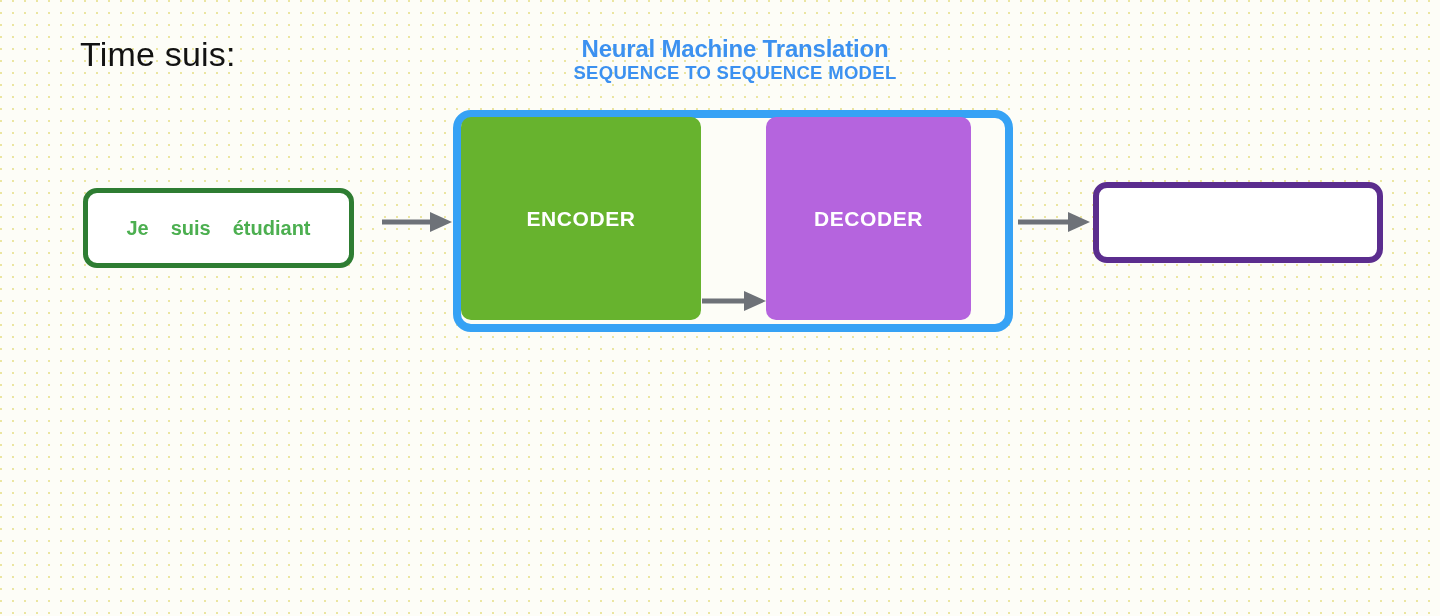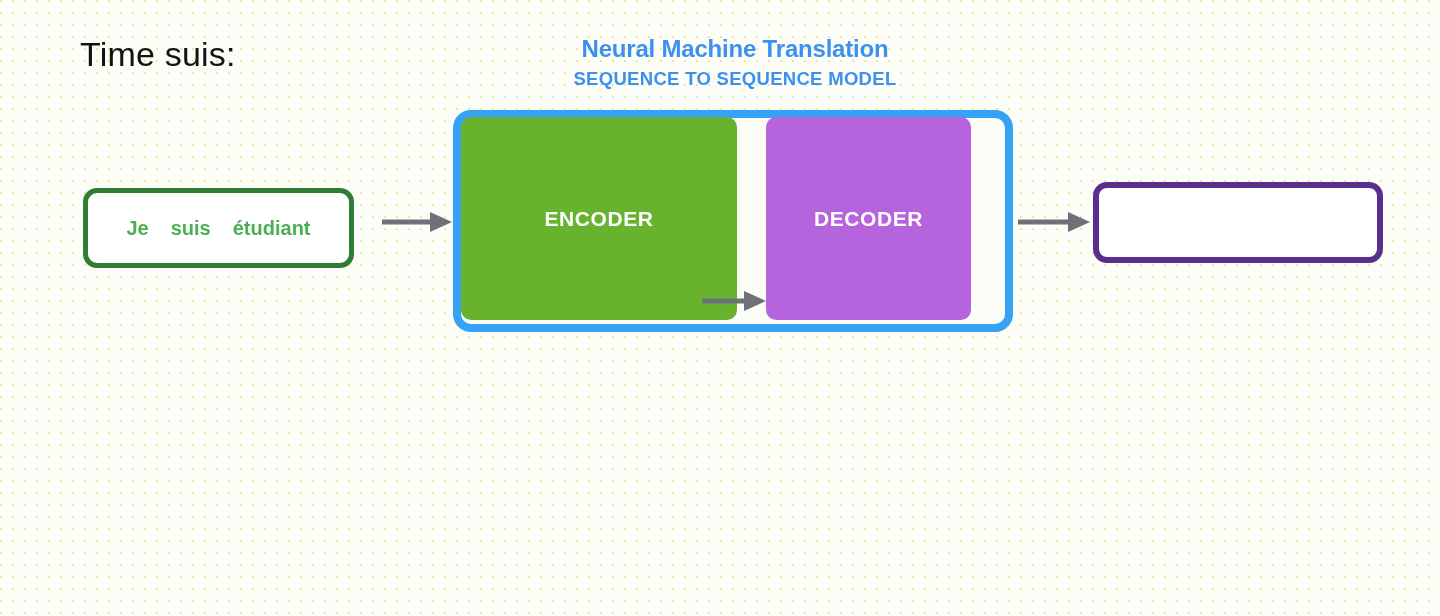--- a/index.html
+++ b/index.html
@@ -48,21 +48,20 @@
     color: #3C91F0;
     line-height: 1.1;
     letter-spacing: -0.2px;
     white-space: nowrap;
   }
   #subtitle {
     font-size: 18.5px;
     font-weight: bold;
     color: #3C91F0;
     letter-spacing: 0.3px;
-    margin-top: 6px;
     white-space: nowrap;
   }
 
   
   #input-box {
     position: absolute;
     left: 83px;
     top: 188px;
     width: 271px;
     height: 80px;
@@ -91,21 +90,21 @@
     height: 222px;
     box-sizing: border-box;
     border: 8px solid #36A2F5;
     border-radius: 18px;
     background: #fdfdf7;
   }
   #encoder-box {
     position: absolute;
     left: 461px;
     top: 117px;
-    width: 276px;
+    width: 240px;
     height: 203px;
     border-radius: 10px;
     background: #67B32E;
     display: flex;
     align-items: center;
     justify-content: center;
   }
   #decoder-box {
     position: absolute;
     left: 766px;

